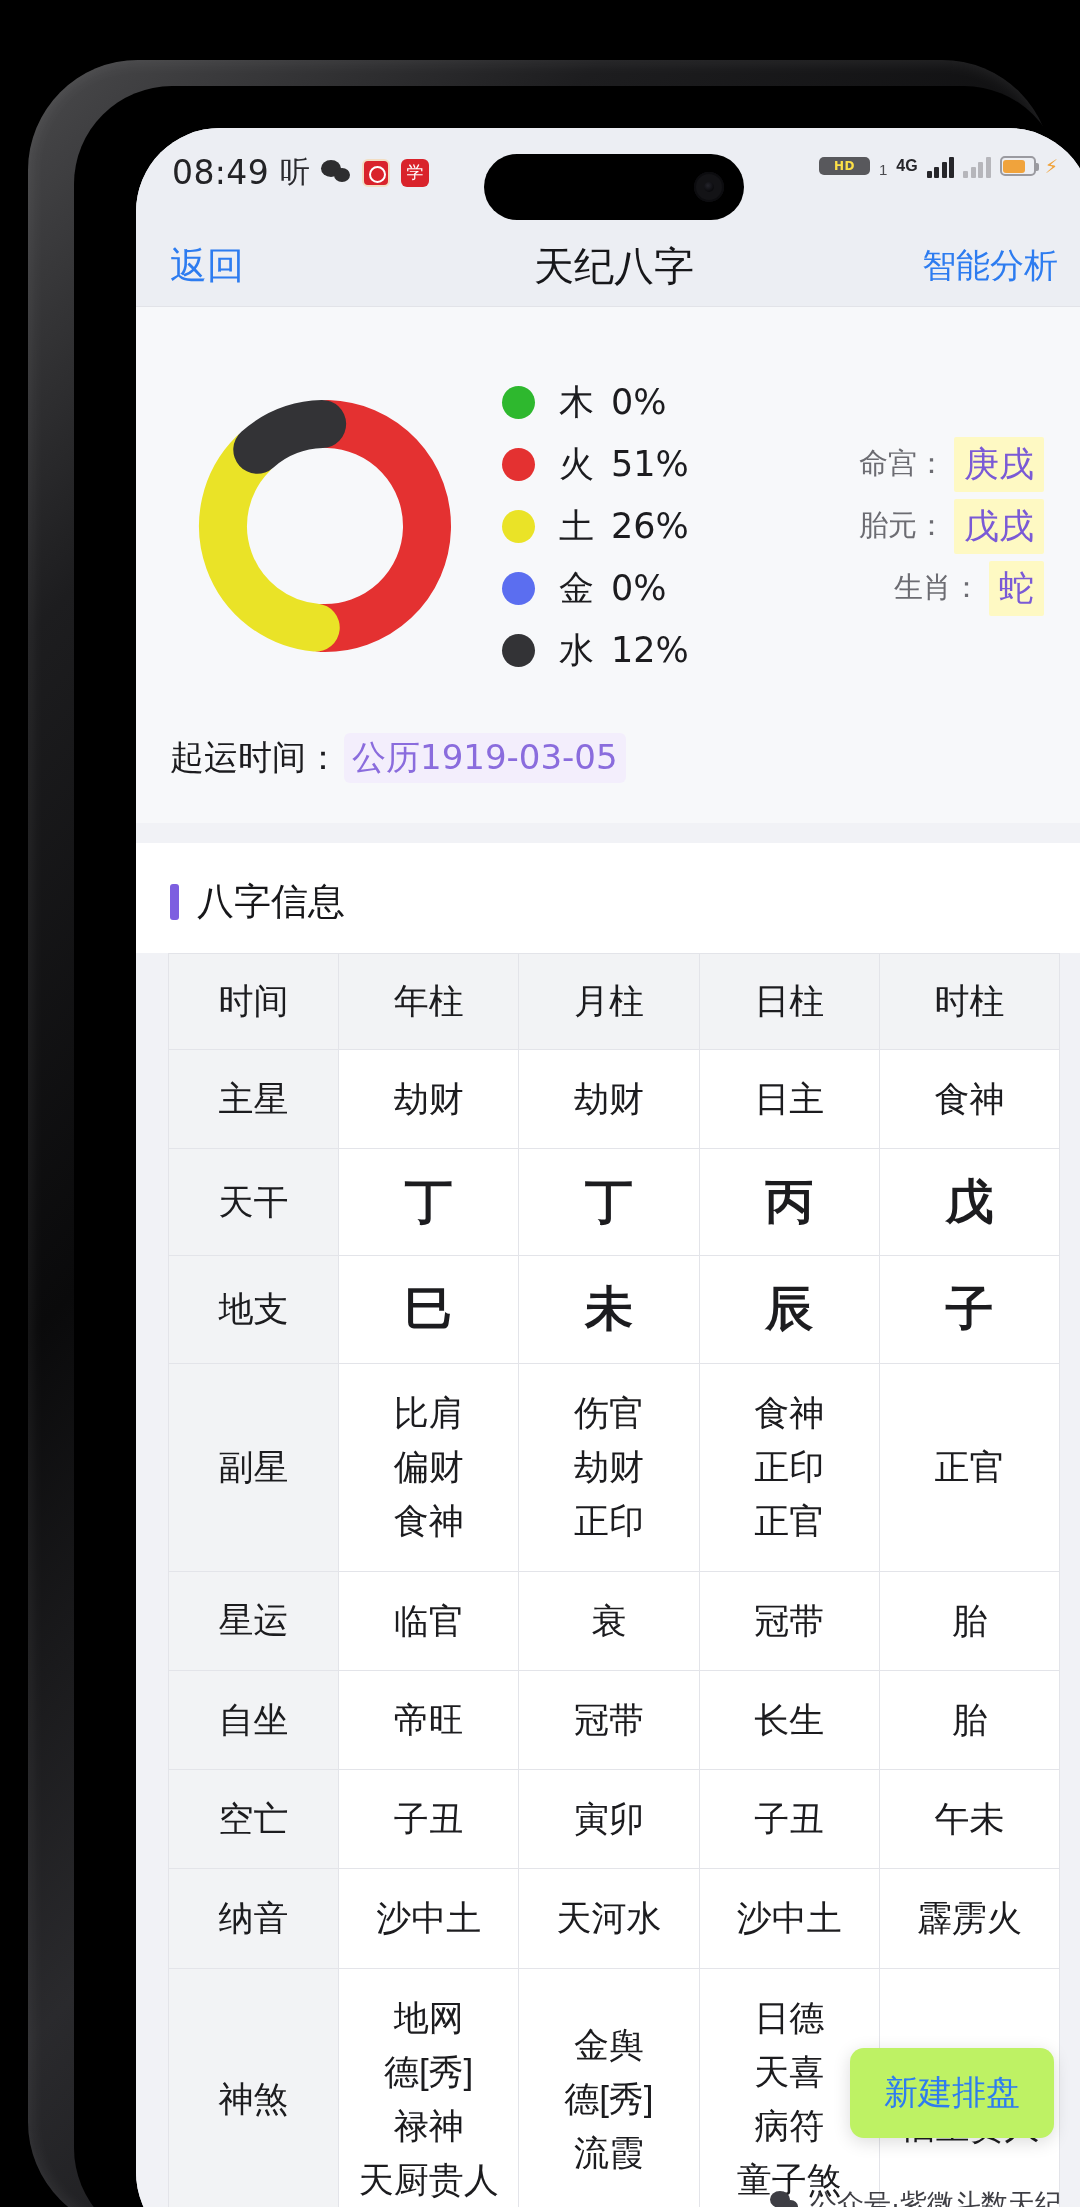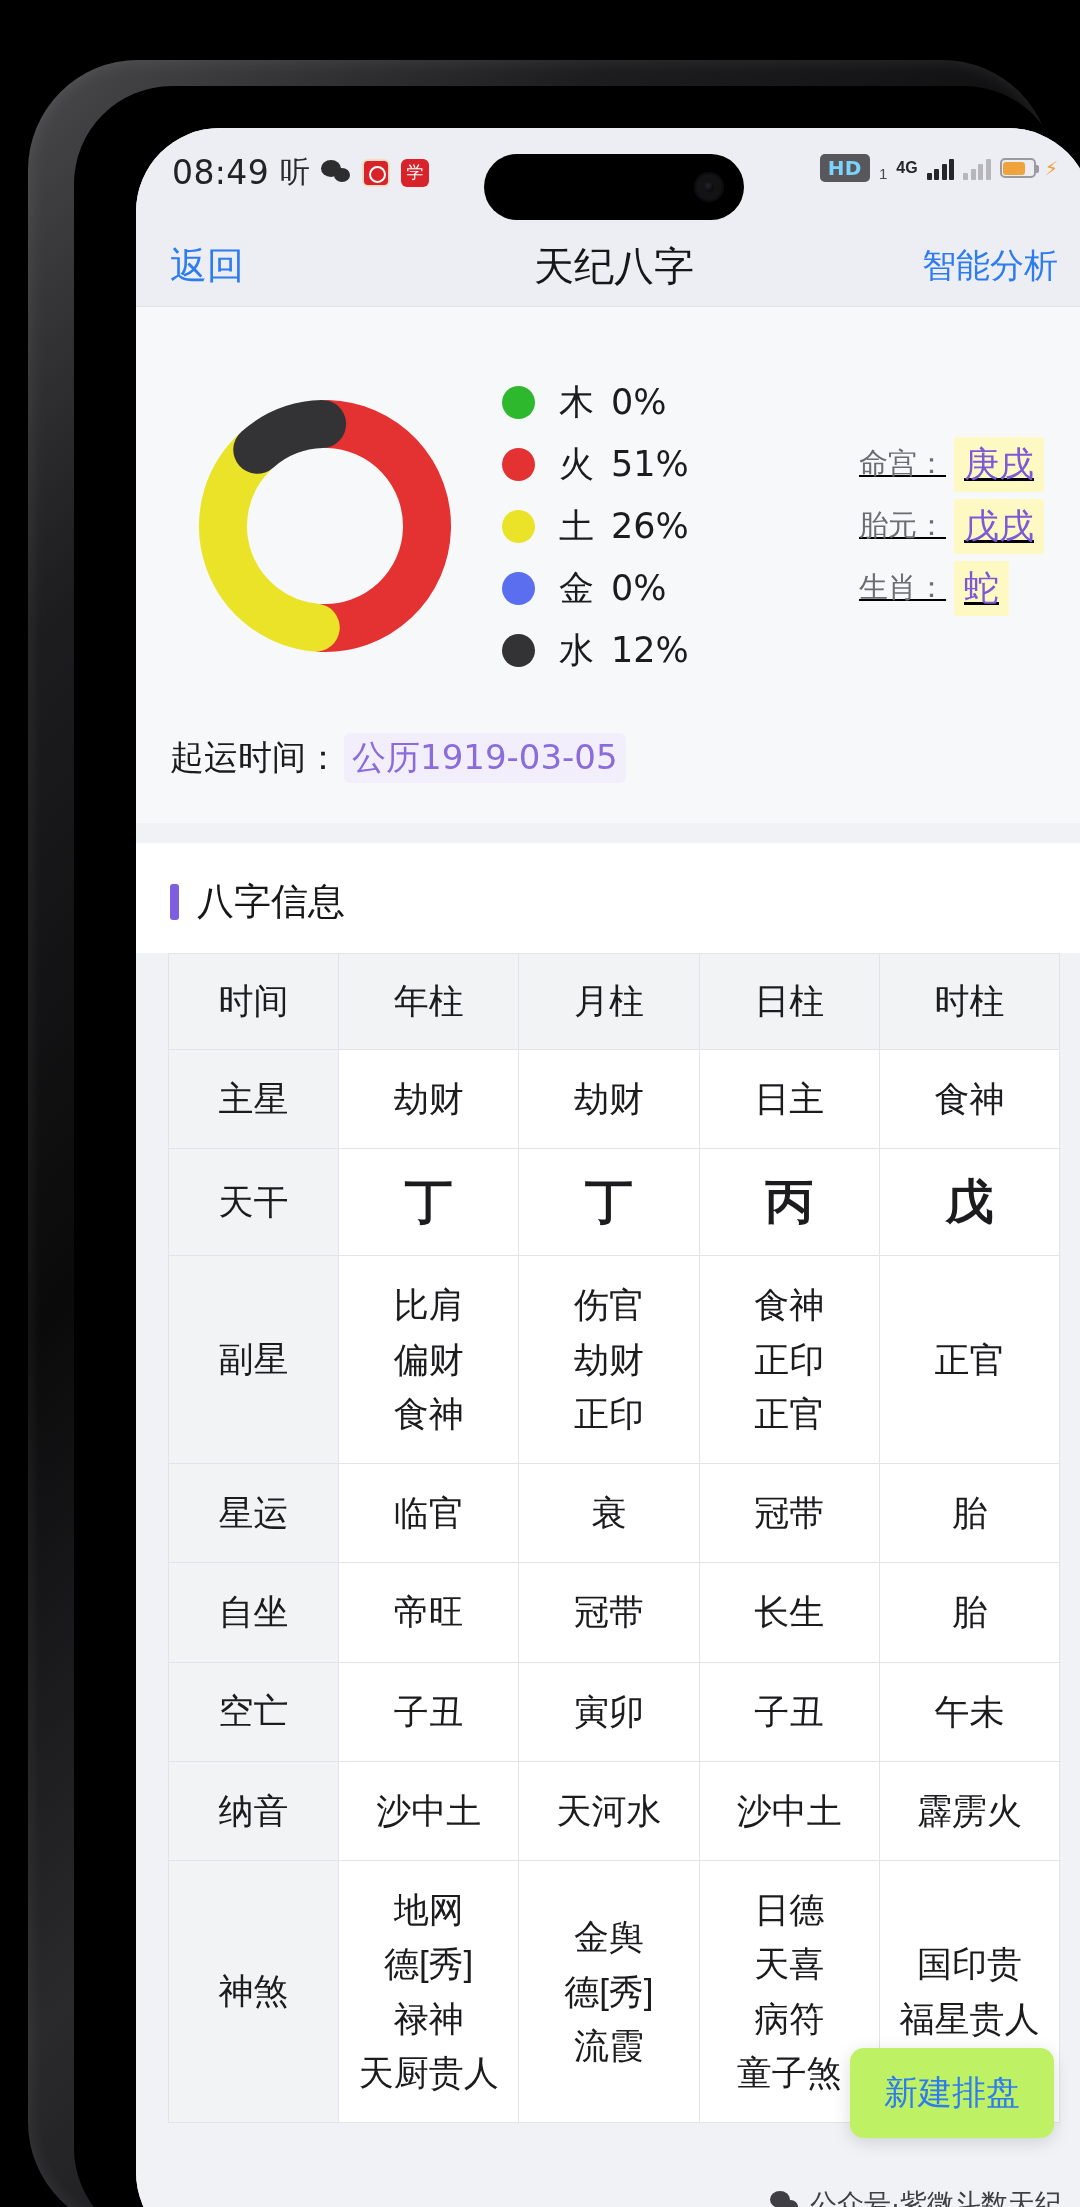--- a/index.html
+++ b/index.html
@@ -77,22 +77,22 @@
   .ico-app.study { background:#d9232b; }
   .ico-app.study::after{
     content:"学"; position:absolute; inset:0; color:#fff;
     font-size:17px; line-height:28px; text-align:center;
   }
   .sb-right {
     position: absolute; right: 34px; top: 26px;
     display: flex; align-items: center; gap: 9px;
   }
   .hd-badge {
-    background:#58585c; color:#7dd3fc; font-size:20px; font-weight:bold;
-    border-radius:5px; padding:2px 8px; letter-spacing:0.5px;
+    background:#58585c; color:#fde047; font-size:12px; font-weight:bold;
+    border-radius:5px; padding:2px 15px; letter-spacing:0.5px;
     font-family:"DejaVu Sans", sans-serif;
   }
   .sb-sub { font-size:15px; color:#4a4a4e; align-self:flex-end; }
   .net-label { font-size:16px; color:#26262a; font-weight:600; }
   .bars { display:flex; align-items:flex-end; gap:2.5px; height:24px; }
   .bars i { width:5px; background:#26262a; border-radius:1px; display:block; }
   .bars i:nth-child(1){height:7px}
   .bars i:nth-child(2){height:11px}
   .bars i:nth-child(3){height:16px}
   .bars i:nth-child(4){height:21px}
@@ -164,21 +164,21 @@
     display:flex; align-items:center; height:62px;
   }
   .legend-dot { width:33px; height:33px; border-radius:50%; flex:none; }
   .legend-label {
     margin-left:24px; font-size:35px; color:#1c1c1f;
   }
   .legend-val { margin-left:17px; font-size:35px; color:#1c1c1f;
     font-family:"DejaVu Sans", sans-serif;}
 
   .side-info { margin-left:auto; padding-right:18px; }
-  .side-line { display:flex; align-items:center; height:62px; text-decoration:underline;}
+  .side-line { display:flex; align-items:center; height:62px; justify-content:flex-end;}
   .side-key { font-size:29px; color:#6c6c72; }
   .side-val {
     font-size:35px; color:#7a5ad6; background:#fef9c3;
     border-radius:2px; padding:4px 10px; margin-left:8px;
   }
 
   .qiyun {
     padding: 34px 34px 40px 34px;
     font-size:34px; color:#1c1c1f; display:flex; align-items:center;
     background:#f7f8fa;
@@ -407,20 +407,35 @@
                     <div>丁</div>
                   </td>
                   <td class="big stack c-red">
                     <div>丙</div>
                   </td>
                   <td class="big stack c-yellow">
                     <div>戊</div>
                   </td>
                 </tr>
                 <tr>
+                  <td class="rowhead">地支</td>
+                  <td class="big stack c-red">
+                    <div>巳</div>
+                  </td>
+                  <td class="big stack c-yellow">
+                    <div>未</div>
+                  </td>
+                  <td class="big stack c-yellow">
+                    <div>辰</div>
+                  </td>
+                  <td class="big stack c-dark">
+                    <div>子</div>
+                  </td>
+                </tr>
+                <tr>
                   <td class="rowhead">副星</td>
                   <td class="stack c-dark">
                     <div>比肩</div>
                     <div>偏财</div>
                     <div>食神</div>
                   </td>
                   <td class="stack c-dark">
                     <div>伤官</div>
                     <div>劫财</div>
                     <div>正印</div>

